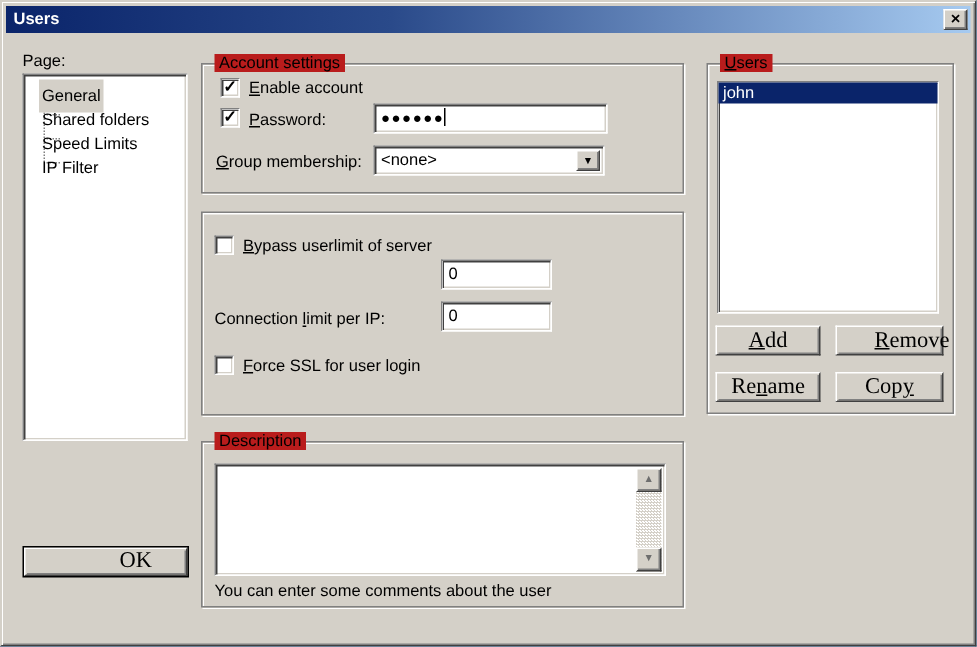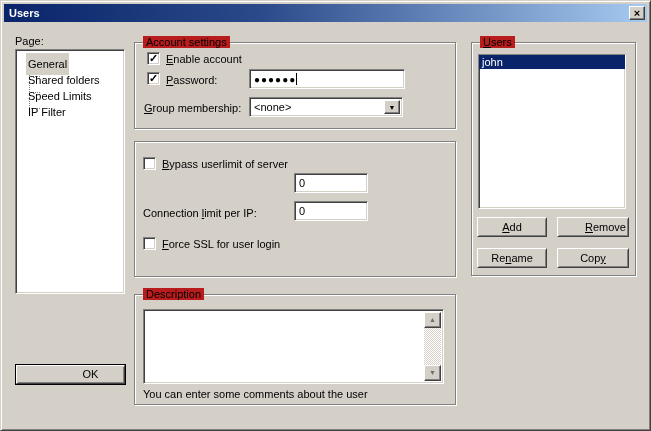--- a/index.html
+++ b/index.html
@@ -33,21 +33,21 @@
   }
   .group {
     position:absolute; border:1px solid #808080;
     box-shadow: 1px 1px 0 #fff, inset 1px 1px 0 #fff;
   }
   .group-title { position:absolute; top:-7px; left:8px; background:#b91c1c; padding:0 3px; white-space:nowrap; }
   .btn {
     position:absolute; background:#D4D0C8;
     border:1px solid; border-color:#fff #404040 #404040 #fff;
     box-shadow: inset 1px 1px 0 #d4d0c8, inset -1px -1px 0 #808080;
-    text-align:center; font-size:11px;
+    text-align:center; font-size:15px;font-family:Liberation Serif, serif;
   }
   .btn-default { outline:1px solid #000;padding-left:40px; }
   .checkbox {
     position:absolute; width:13px; height:13px; background:#fff;
     border:1px solid; border-color:#808080 #fff #fff #808080;
     box-shadow: inset 1px 1px 0 #404040, inset -1px -1px 0 #D4D0C8;
     text-align:center; line-height:11px; font-size:11px; font-weight:bold;
   }
   .tree-row { position:absolute; left:2px; right:2px; height:16px; }
   .tree-stub { position:absolute; left:13px; top:8px; width:9px; border-top:1px dotted #808080; }

